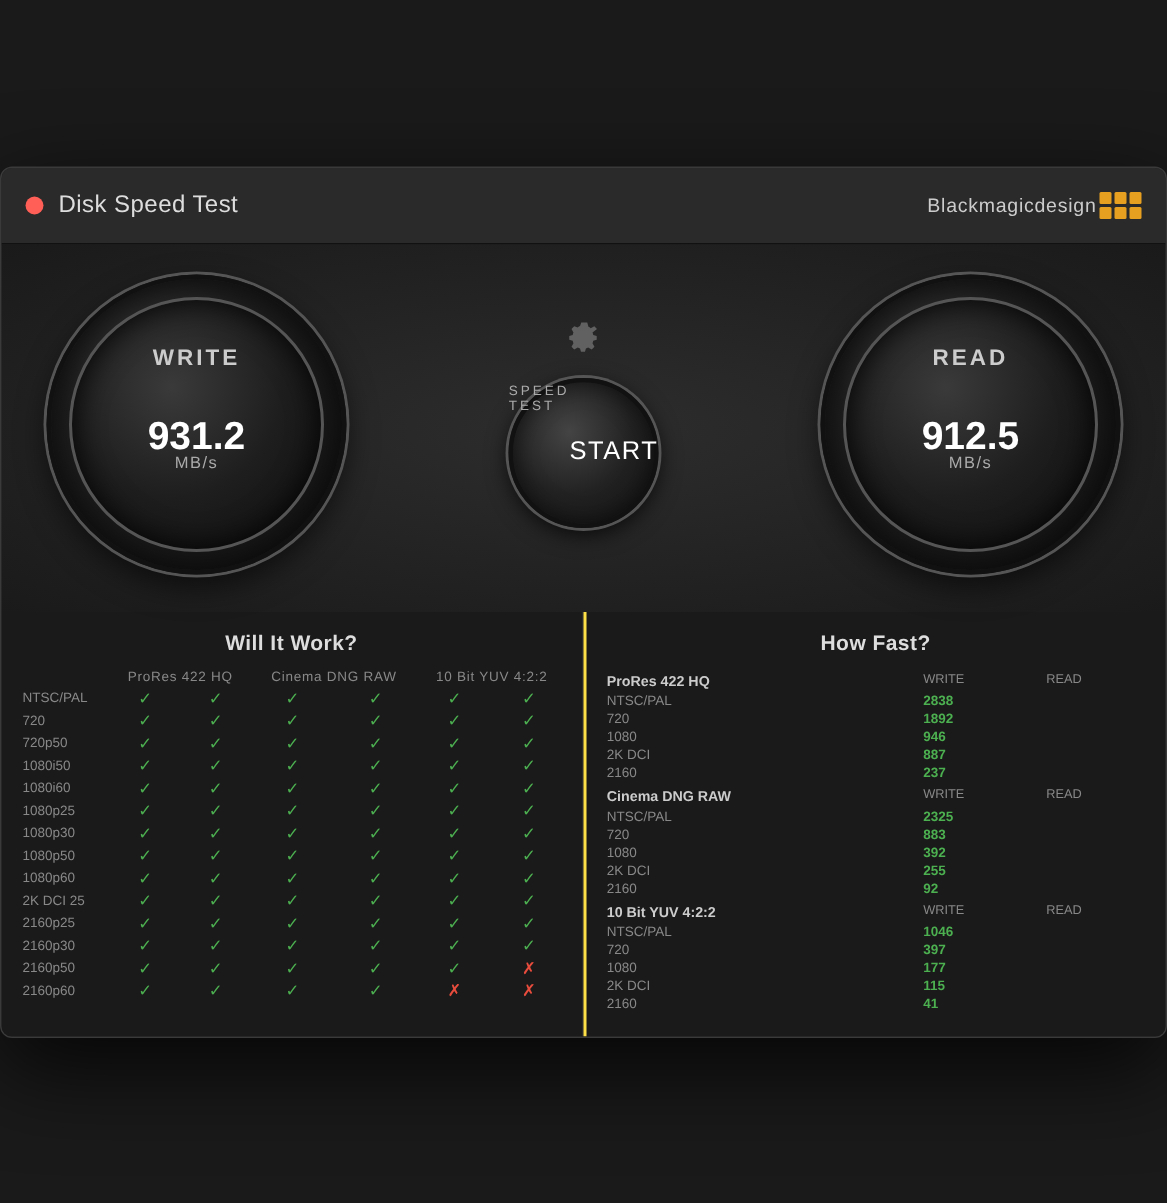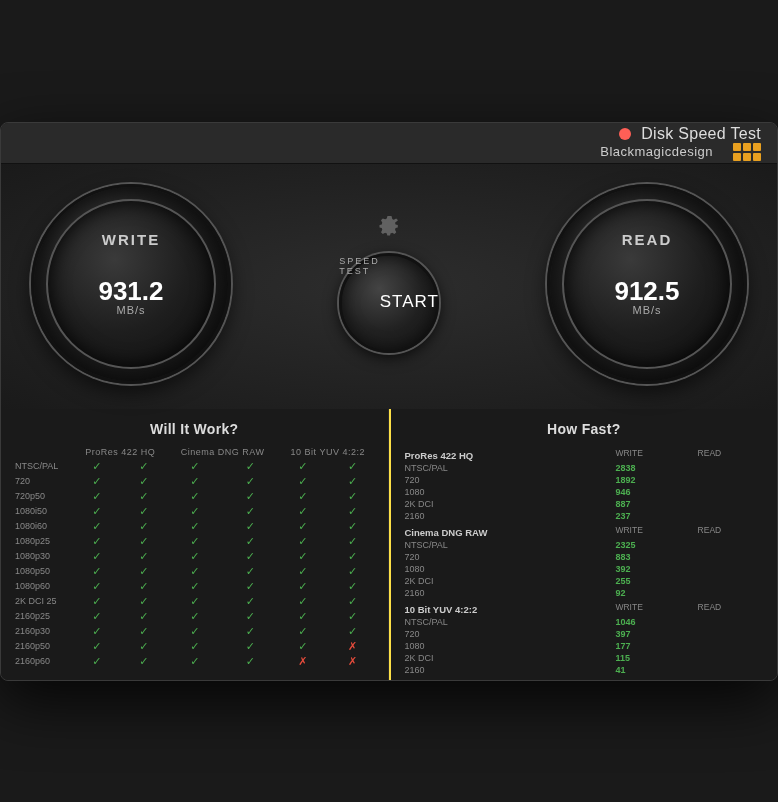--- a/index.html
+++ b/index.html
@@ -14,26 +14,25 @@
     .app-window {
       width: 778px;
       background: #1e1e1e;
       border-radius: 8px;
       overflow: hidden;
       border: 1px solid #3a3a3a;
       box-shadow: 0 20px 60px rgba(0,0,0,0.8);
     }
     .title-bar {
       background: #2a2a2a;
-      padding: 2px 16px;
+      padding: 16px 16px;
       display: flex;
       align-items: flex-end;
       justify-content: space-between;
       border-bottom: 1px solid #111;
-      flex-direction: column;
     }
     .title-bar-left {
       display: flex;
       align-items: center;
       gap: 10px;
     }
     .close-btn {
       width: 12px; height: 12px;
       background: #ff5f56;
       border-radius: 50%;
@@ -41,21 +40,21 @@
     }
     .app-title {
       font-size: 16px;
       color: #ddd;
       font-weight: 300;
       letter-spacing: 0.3px;
     }
     .brand-logo {
       display: flex;
       align-items: center;
-      gap: 20px;
+      gap: 2px;
       color: #ccc;
       font-size: 13px;
       font-weight: 300;
       letter-spacing: 0.5px;
     }
     .brand-squares {
       display: grid;
       grid-template-columns: repeat(3, 8px);
       grid-template-rows: repeat(2, 8px);
       gap: 2px;
@@ -169,21 +168,21 @@
       margin-top: 36px;
     }
     
     .data-section {
       background: #1a1a1a;
       display: flex;
       gap: 0;
     }
     .data-panel {
       flex: 1;
-      padding: 12px 10px 4px;
+      padding: 12px 10px 16px;
     }
     .data-panel-right {
       border-left: 2px solid #fde047;
     }
     .panel-header {
       text-align: center;
       font-size: 14px;
       font-weight: 600;
       color: #ddd;
       margin-bottom: 8px;

